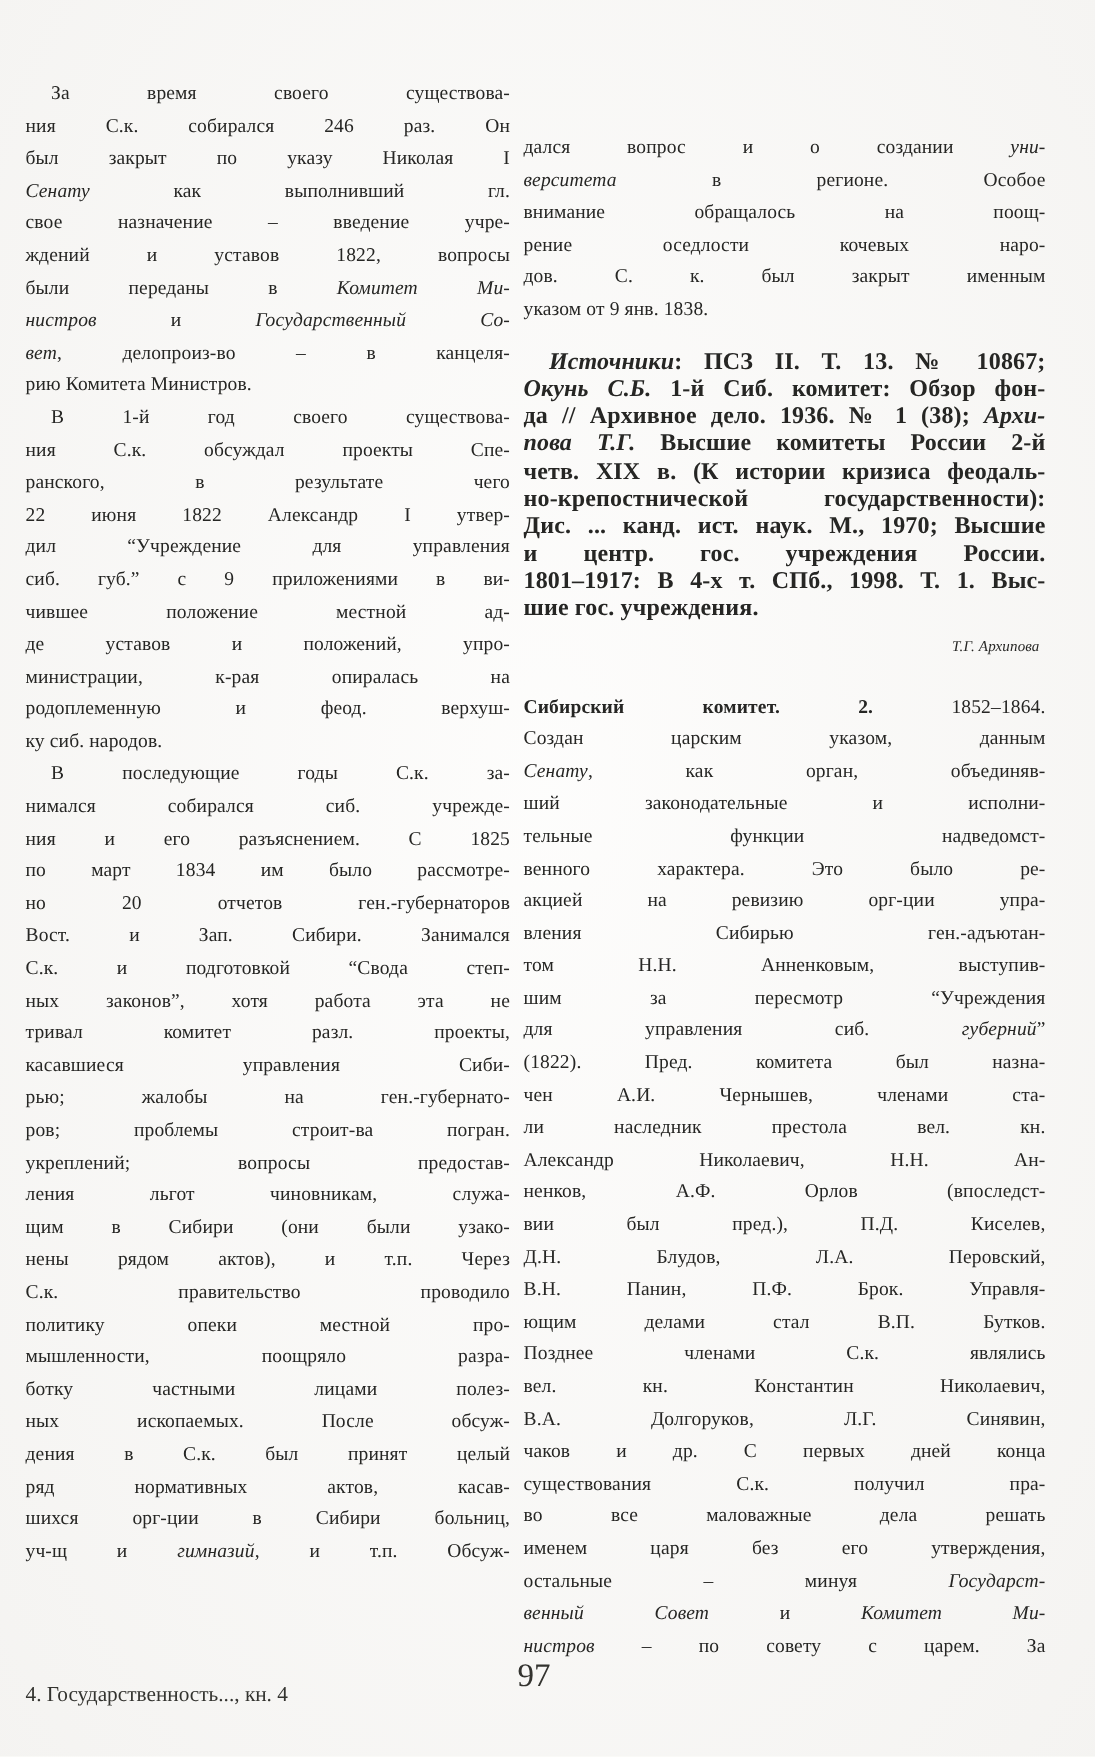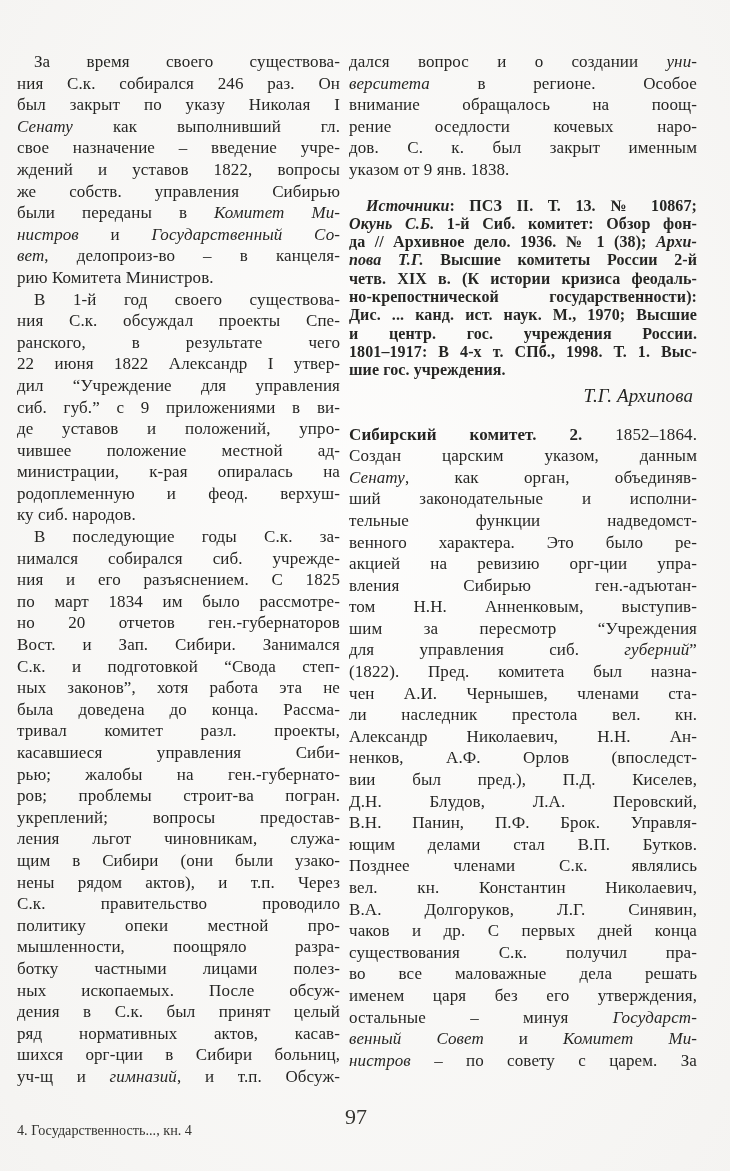--- a/index.html
+++ b/index.html
@@ -8,24 +8,24 @@
     width:730px;height:1171px;
     background:
       radial-gradient(ellipse at 50% 45%, rgba(255,255,255,0.55), rgba(120,120,115,0.05)),
       #fbfaf8;
     font-family:"Liberation Serif", serif;
     color:#262624;
     overflow:hidden;
   }
   .col{position:absolute;top:51px;}
   .col-left{left:17px;width:323px;}
-  .col-right{left:349px;width:348px;}
-  .block{font-size:17px;line-height:21.6px;letter-spacing:0.1px;}
+  .col-right{left:349px;width:348px;margin-top:36px;}
+  .block{font-size:13px;line-height:21.6px;letter-spacing:0.1px;}
   .block.small{font-size:16px;line-height:18.3px;margin-top:16px;font-weight:bold;}
-  .block.signature{margin-top:7px;font-size:19px;line-height:18px;padding-right:4px;}
+  .block.signature{margin-top:7px;font-size:10px;line-height:18px;padding-right:4px;}
   .block.signature .line{text-align:right;text-align-last:right;}
   .block.article{margin-top:19px;}
   .line{text-align:justify;text-align-last:justify;white-space:normal;}
   .line.end{text-align-last:left;}
   .line.ind{text-indent:17px;}
   .it{font-style:italic;}
   .bd{font-weight:bold;}
   .footer{position:absolute;left:0;top:1104px;width:730px;height:24px;font-size:14.2px;color:#33332f;}
   .footer-left{position:absolute;left:17px;top:18px;}
   .page-num{position:absolute;left:0;top:0;width:712px;text-align:center;font-size:22px;}
@@ -35,49 +35,47 @@
 
 <div class="page">
   <div class="col col-left">
       <div class="block body">
         <div class="line ind"><span>За время своего существова-</span></div>
         <div class="line"><span>ния С.к. собирался 246 раз. Он</span></div>
         <div class="line"><span>был закрыт по указу Николая I</span></div>
         <div class="line"><span class="it">Сенату</span><span> как выполнивший гл.</span></div>
         <div class="line"><span>свое назначение – введение учре-</span></div>
         <div class="line"><span>ждений и уставов 1822, вопросы</span></div>
-        <div class="line"><span>же собств. управления Сибирью</span></div>
         <div class="line"><span>были переданы в </span><span class="it">Комитет Ми-</span></div>
         <div class="line"><span class="it">нистров</span><span> и </span><span class="it">Государственный Со-</span></div>
         <div class="line"><span class="it">вет</span><span>, делопроиз-во – в канцеля-</span></div>
         <div class="line end"><span>рию Комитета Министров.</span></div>
       </div>
       <div class="block body">
         <div class="line ind"><span>В 1-й год своего существова-</span></div>
         <div class="line"><span>ния С.к. обсуждал проекты Спе-</span></div>
         <div class="line"><span>ранского, в результате чего</span></div>
         <div class="line"><span>22 июня 1822 Александр I утвер-</span></div>
         <div class="line"><span>дил “Учреждение для управления</span></div>
         <div class="line"><span>сиб. губ.” с 9 приложениями в ви-</span></div>
+        <div class="line"><span>чившее положение местной ад-</span></div>
         <div class="line"><span>де уставов и положений, упро-</span></div>
-        <div class="line"><span>чившее положение местной ад-</span></div>
         <div class="line"><span>министрации, к-рая опиралась на</span></div>
         <div class="line"><span>родоплеменную и феод. верхуш-</span></div>
         <div class="line end"><span>ку сиб. народов.</span></div>
       </div>
       <div class="block body">
         <div class="line ind"><span>В последующие годы С.к. за-</span></div>
         <div class="line"><span>нимался собирался сиб. учрежде-</span></div>
         <div class="line"><span>ния и его разъяснением. С 1825</span></div>
         <div class="line"><span>по март 1834 им было рассмотре-</span></div>
         <div class="line"><span>но 20 отчетов ген.-губернаторов</span></div>
         <div class="line"><span>Вост. и Зап. Сибири. Занимался</span></div>
         <div class="line"><span>С.к. и подготовкой “Свода степ-</span></div>
         <div class="line"><span>ных законов”, хотя работа эта не</span></div>
-        <div class="line"><span>была доведена до конца. Рассма-</span></div>
         <div class="line"><span>тривал комитет разл. проекты,</span></div>
         <div class="line"><span>касавшиеся управления Сиби-</span></div>
         <div class="line"><span>рью; жалобы на ген.-губернато-</span></div>
         <div class="line"><span>ров; проблемы строит-ва погран.</span></div>
         <div class="line"><span>укреплений; вопросы предостав-</span></div>
         <div class="line"><span>ления льгот чиновникам, служа-</span></div>
         <div class="line"><span>щим в Сибири (они были узако-</span></div>
         <div class="line"><span>нены рядом актов), и т.п. Через</span></div>
         <div class="line"><span>С.к. правительство проводило</span></div>
         <div class="line"><span>политику опеки местной про-</span></div>

